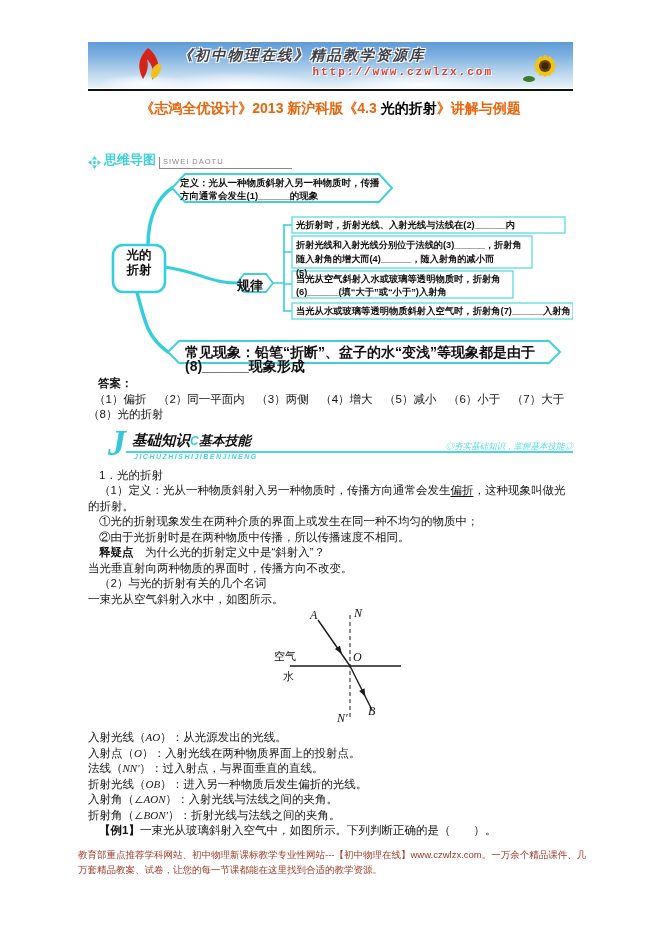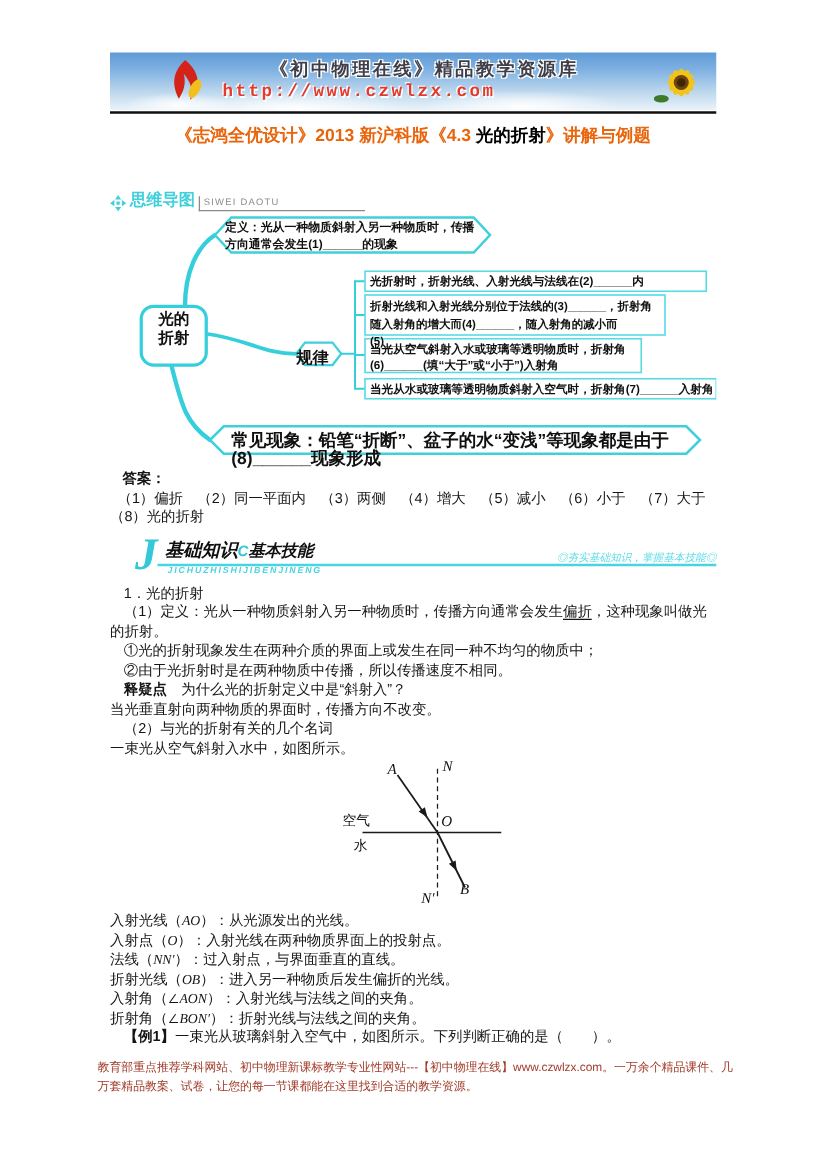--- a/index.html
+++ b/index.html
@@ -10,25 +10,25 @@
 
   
   .banner{position:relative;height:46px;overflow:hidden;
           background:linear-gradient(180deg,#5f9bd6 0%,#7fb1e2 30%,#b7d4ec 65%,#e9f3fa 100%);}
   .cloud{position:absolute;border-radius:50%;
          background:radial-gradient(ellipse at center,rgba(255,255,255,.95) 0%,rgba(255,255,255,0) 70%);}
   .c1{left:60px;bottom:-14px;width:180px;height:30px;}
   .c2{left:250px;bottom:-10px;width:160px;height:26px;}
   .c3{left:10px;bottom:-6px;width:90px;height:20px;}
   .banner-logo{position:absolute;left:46px;top:5px;}
-  .banner-title{position:absolute;left:90px;right:72px;top:4px;text-align:center;
+  .banner-title{position:absolute;left:90px;right:72px;top:4px;text-align:left;
         font-weight:bold;font-size:14.5px;letter-spacing:2px;color:#3f3f4a;
-        text-shadow:1px 1px 0 #fff,-1px -1px 0 #fff,1px -1px 0 #fff,-1px 1px 0 #fff;}
-  .banner-url{position:absolute;left:90px;right:80px;top:24px;text-align:left;
-        font-weight:bold;font-size:14px;letter-spacing:2px;color:#e23b2e;
+        text-shadow:1px 1px 0 #fff,-1px -1px 0 #fff,1px -1px 0 #fff,-1px 1px 0 #fff;font-style:italic;}
+  .banner-url{position:absolute;left:90px;right:80px;top:24px;text-align:right;
+        font-weight:bold;font-size:11px;letter-spacing:2px;color:#e23b2e;
         font-family:"Liberation Mono",monospace;
         text-shadow:1px 1px 0 #fff,-1px -1px 0 #fff;text-decoration:none;}
   .sunflower{position:absolute;right:10px;top:5px;}
   .banner-rule{height:2px;background:#101010;margin-top:1px;}
 
   
   .doc-title{margin-top:9px;text-align:center;color:#e8650c;font-size:14px;font-weight:bold;}
   .doc-title .tb{font-weight:900;color:#000000;}
 
   

